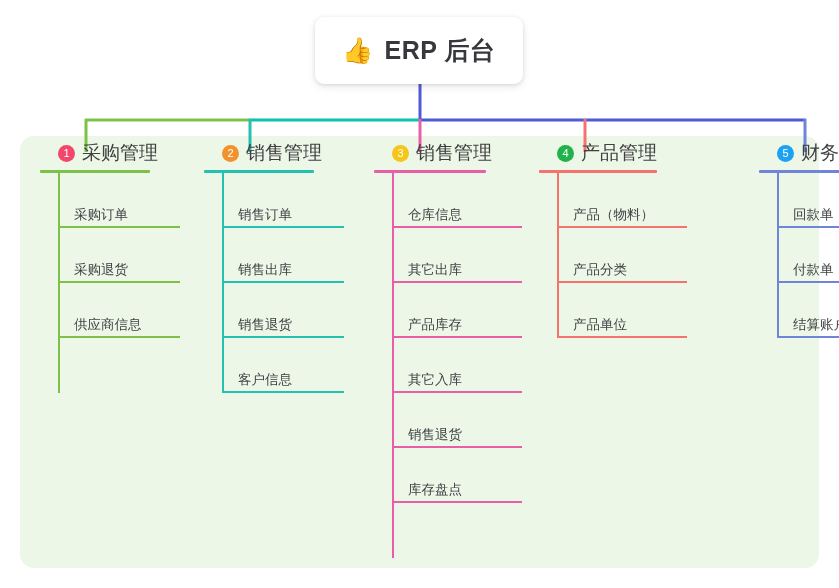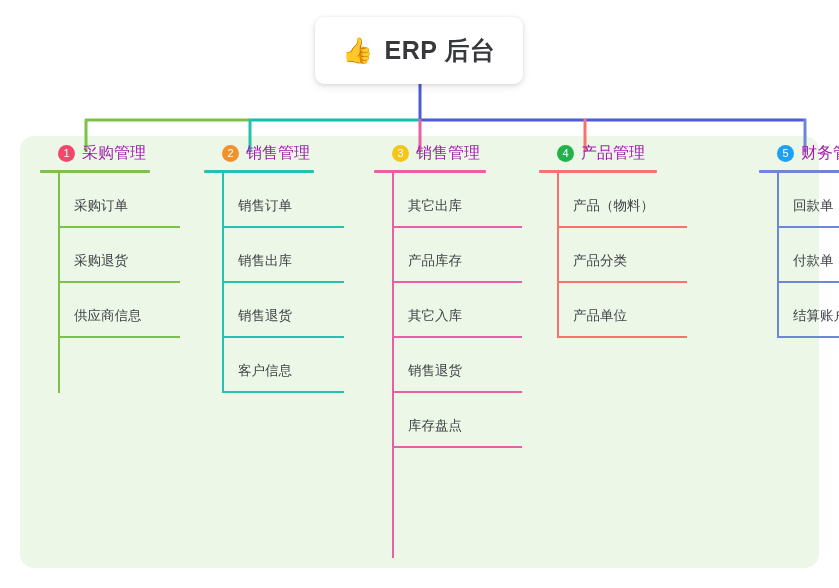--- a/index.html
+++ b/index.html
@@ -100,22 +100,22 @@
     height: 17px;
     border-radius: 50%;
     color: #ffffff;
     font-size: 11px;
     line-height: 17px;
     text-align: center;
     font-family: "Liberation Sans", sans-serif;
     flex: 0 0 auto;
   }
   .col-title {
-    font-size: 16px;
-    color: #a21caf;
+    font-size: 19px;
+    color: #404040;
     white-space: nowrap;
   }
   .head-rule {
     height: 3px;
     border-radius: 1px;
   }
 
   .leaves {
     position: relative;
     margin-top: 0;
@@ -126,21 +126,21 @@
     top: 0;
     width: 2px;
   }
   .leaf {
     position: relative;
     height: 55px;
     box-sizing: border-box;
     display: flex;
     align-items: flex-end;
     padding-left: 34px;
-    padding-bottom: 14px;
+    padding-bottom: 5px;
   }
   .leaf-label {
     font-size: 13.5px;
     color: #3f4245;
     white-space: nowrap;
     line-height: 16px;
   }
   .leaf-rule {
     position: absolute;
     left: 18px;
@@ -228,20 +228,24 @@
       </div>
       <div class="column" style="left: 374px;">
         <div class="col-head">
           <span class="badge" style="background: rgb(245, 197, 24);">3</span>
           <span class="col-title">销售管理</span>
         </div>
         <div class="head-rule" style="background: rgb(232, 95, 168); width: 112px; margin-left: 0px;"></div>
         <div class="leaves">
           <div class="spine" style="background: rgb(232, 95, 168); height: 385px;"></div>
           <div class="leaf">
+            <span class="leaf-label">仓库信息</span>
+            <div class="leaf-rule" style="background: rgb(232, 95, 168); width: 130px;"></div>
+          </div>
+          <div class="leaf">
             <span class="leaf-label">其它出库</span>
             <div class="leaf-rule" style="background: rgb(232, 95, 168); width: 130px;"></div>
           </div>
           <div class="leaf">
             <span class="leaf-label">产品库存</span>
             <div class="leaf-rule" style="background: rgb(232, 95, 168); width: 130px;"></div>
           </div>
           <div class="leaf">
             <span class="leaf-label">其它入库</span>
             <div class="leaf-rule" style="background: rgb(232, 95, 168); width: 130px;"></div>

